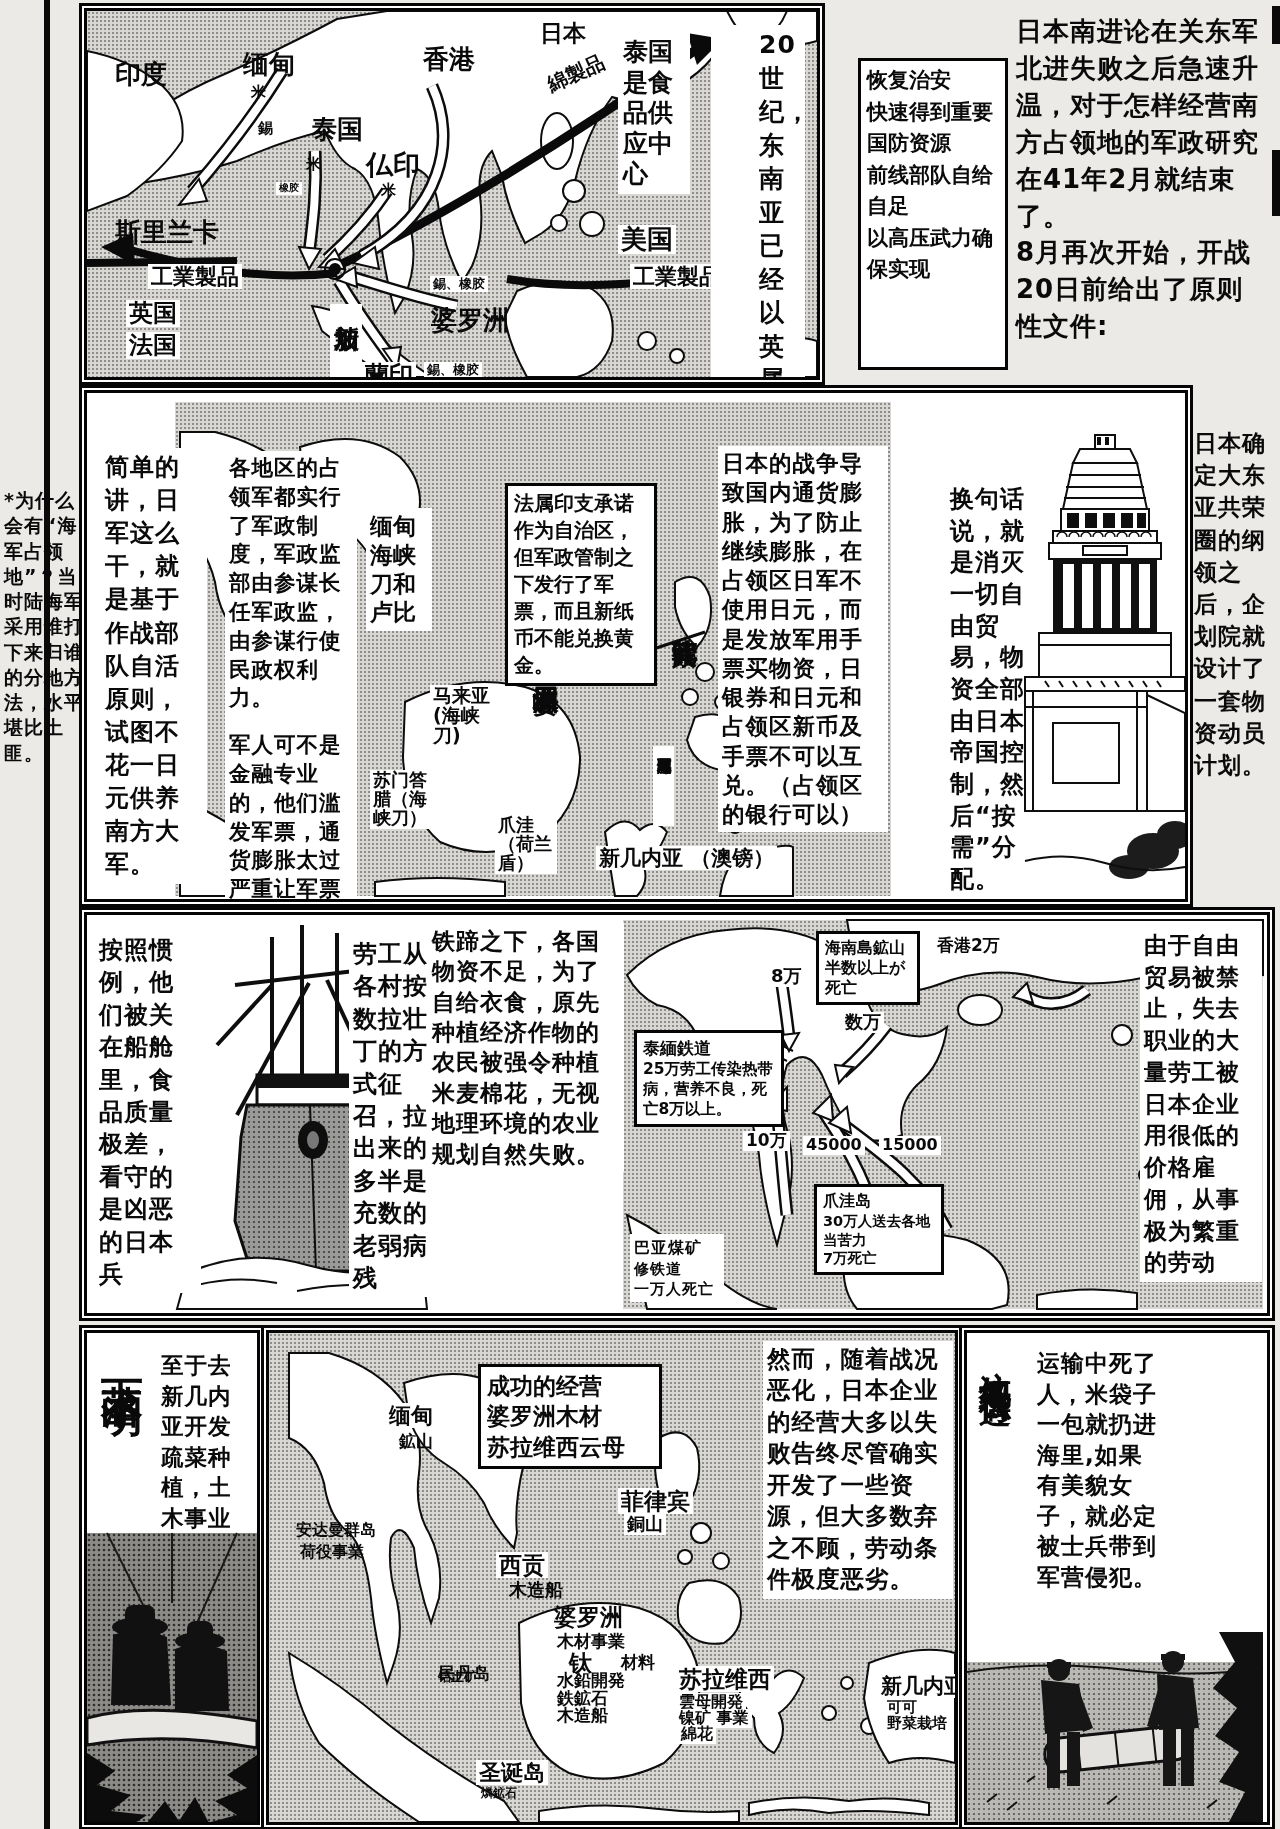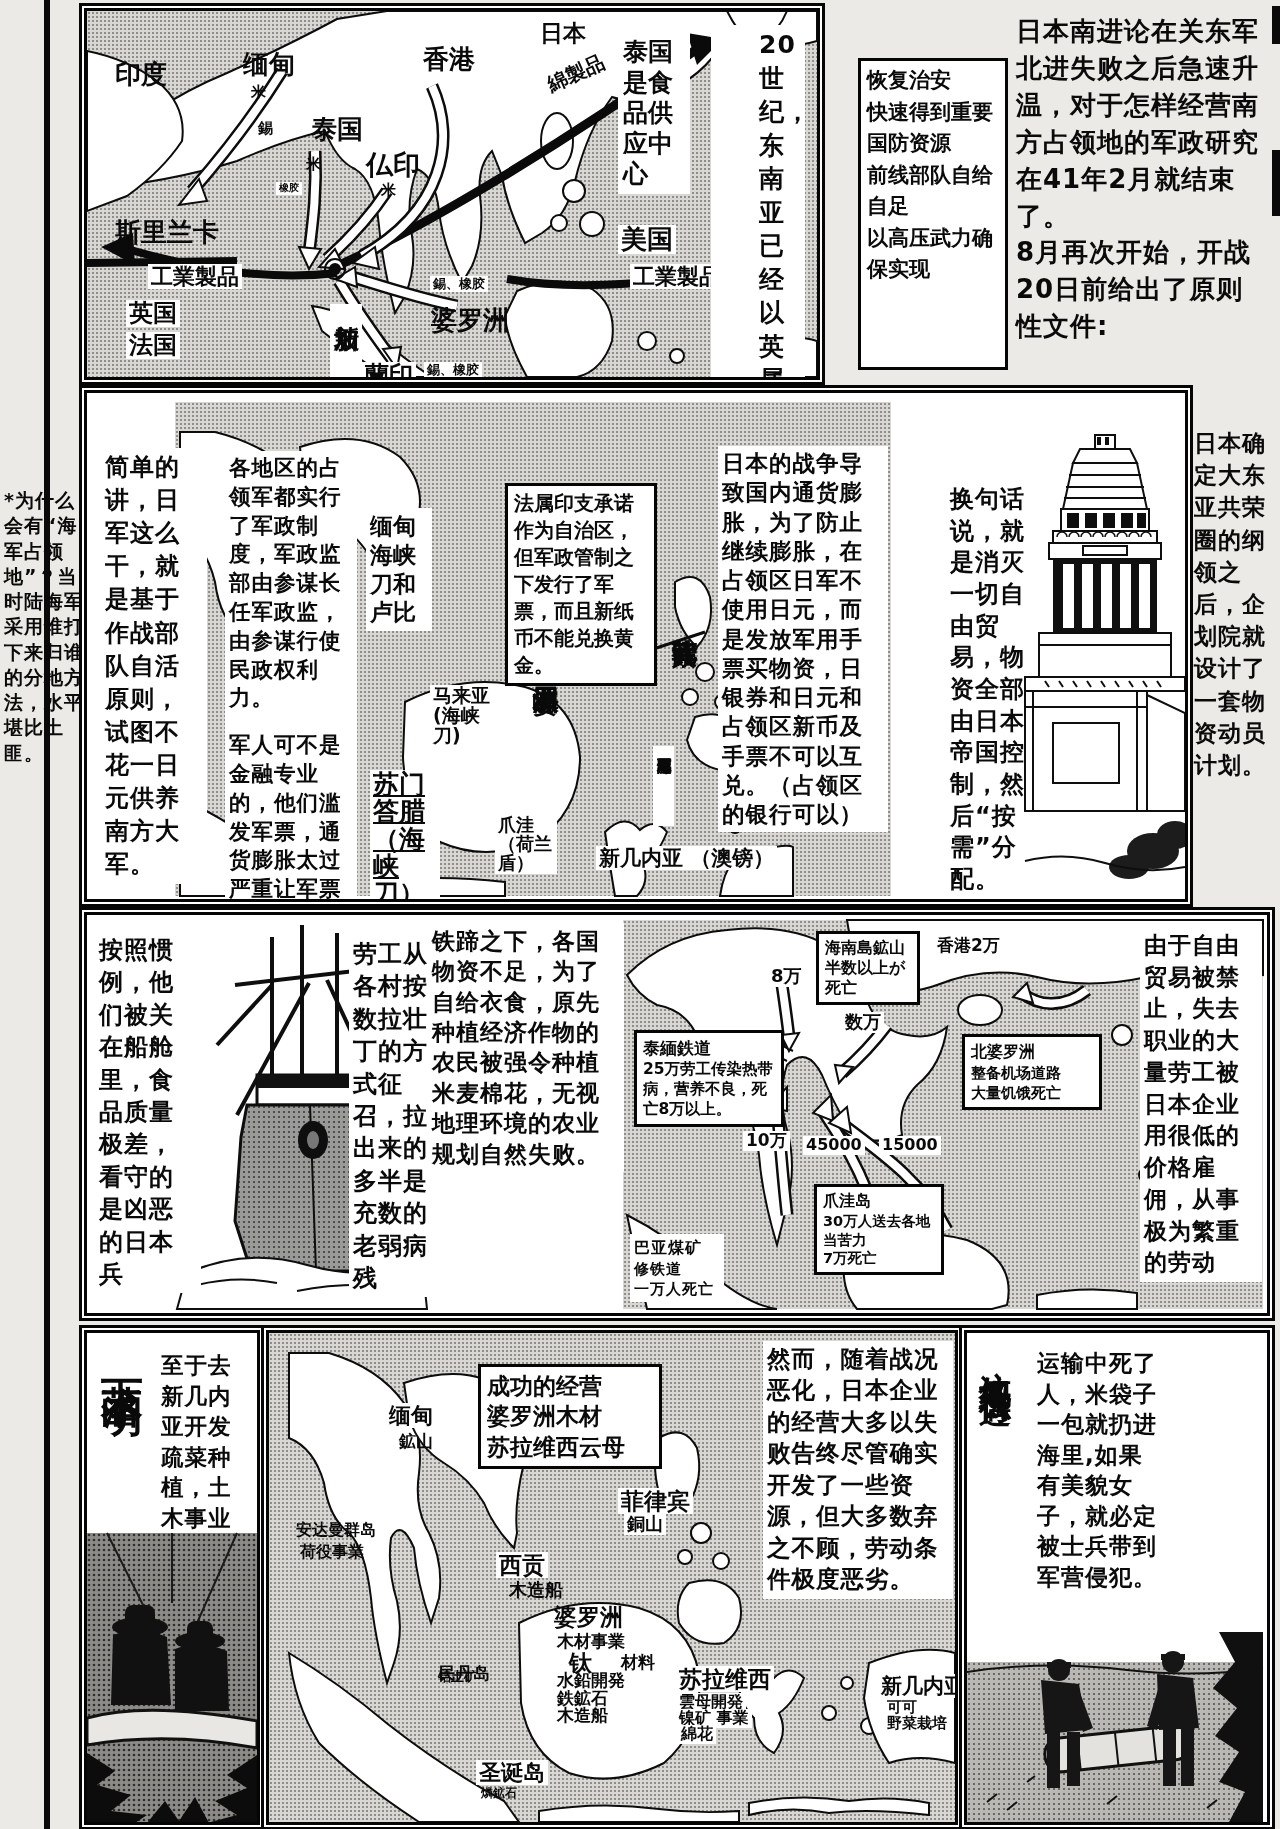--- a/index.html
+++ b/index.html
@@ -154,21 +154,21 @@
 
     <div class="tb" style="left:14px;top:55px;width:106px;font-size:24px;line-height:1.38;">简单的讲，日军这么干，就是基于作战部队自活原则，试图不花一日元供养南方大军。</div>
     <div class="tb" style="left:138px;top:58px;width:132px;font-size:21.5px;line-height:1.34;">
       <span style="display:block;">各地区的占领军都实行了军政制度，军政监部由参谋长任军政监，由参谋行使民政权利力。</span>
       <span style="display:block;margin-top:18px;">军人可不是金融专业的，他们滥发军票，通货膨胀太过严重让军票迅速成了厕纸。</span>
     </div>
     <div class="bbox" style="left:418px;top:90px;width:152px;font-size:20px;line-height:1.35;">法属印支承诺作为自治区，但军政管制之下发行了军票，而且新纸币不能兑换黄金。</div>
 
     <div class="lb" style="left:279px;top:115px;width:58px;white-space:normal;font-size:23px;line-height:1.25;padding:4px;">缅甸海峡刀和卢比</div>
     <div class="lb" style="left:343px;top:292px;width:64px;white-space:normal;font-size:19px;">马来亚(海峡刀)</div>
-    <div class="lb" style="left:283px;top:377px;width:64px;white-space:normal;font-size:26px;text-decoration:underline;">苏门答腊（海峡刀）</div>
+    <div class="lb" style="left:283px;top:377px;width:64px;white-space:normal;font-size:18px;">苏门答腊（海峡刀）</div>
     <div class="lb" style="left:408px;top:422px;width:56px;white-space:normal;font-size:18px;">爪洼（荷兰盾）</div>
     <div class="lb vlr nobg" style="left:442px;top:273px;height:88px;font-size:26px;">婆罗洲海峡刀</div>
     <div class="lb vtx nobg" style="left:581px;top:225px;height:88px;font-size:26px;">菲律宾比索</div>
     <div class="lb vlr" style="left:566px;top:353px;height:78px;font-size:14.5px;">印度尼西亚海軍占領地</div>
     <div class="lb" style="left:509px;top:453px;font-size:21px;">新几内亚 （澳镑）</div>
 
     <div class="tb" style="left:631px;top:53px;width:170px;font-size:22.5px;line-height:1.3;">日本的战争导致国内通货膨胀，为了防止继续膨胀，在占领区日军不使用日元，而是发放军用手票买物资，日银券和日元和占领区新币及手票不可以互兑。（占领区的银行可以）</div>
 
     <div class="tb" style="left:859px;top:88px;width:86px;font-size:24px;line-height:1.32;">换句话说，就是消灭一切自由贸易，物资全部由日本帝国控制，然后“按需”分配。</div>
 
@@ -298,25 +298,20 @@
     <div class="tb" style="left:8px;top:16px;width:106px;font-size:24px;line-height:1.35;">按照惯例，他们被关在船舱里，食品质量极差，看守的是凶恶的日本兵</div>
     <div class="tb" style="left:341px;top:8px;width:196px;font-size:23px;line-height:1.32;">铁蹄之下，各国物资不足，为了自给衣食，原先种植经济作物的农民被强令种植米麦棉花，无视地理环境的农业规划自然失败。</div>
 
     <div class="bbox" style="left:729px;top:16px;width:104px;font-size:16px;">海南島鉱山半数以上が死亡</div>
     <span class="lb" style="left:847px;top:21px;font-size:17px;">香港2万</span>
     <span class="lb" style="left:681px;top:51px;font-size:18px;">8万</span>
     <span class="lb" style="left:755px;top:97px;font-size:18px;">数万</span>
     <div class="bbox blk" style="left:547px;top:115px;width:150px;font-size:15.5px;line-height:1.3;">
       <span style="font-size:17px;">泰緬鉄道</span>
       <span>25万劳工传染热带病，营养不良，死亡8万以上。</span>
-    </div>
-    <div class="bbox blk" style="left:875px;top:119px;width:140px;font-size:15px;line-height:1.35;">
-      <span style="font-size:16px;">北婆罗洲</span>
-      <span>整备机场道路</span>
-      <span>大量饥饿死亡</span>
     </div>
     <span class="lb" style="left:656px;top:216px;font-size:17px;">10万</span>
     <span class="lb" style="left:716px;top:221px;font-size:16px;">45000</span>
     <span class="lb" style="left:792px;top:221px;font-size:16px;">15000</span>
     <div class="bbox blk" style="left:727px;top:269px;width:130px;font-size:14.5px;line-height:1.3;">
       <span style="font-size:16px;">爪洼岛</span>
       <span>30万人送去各地当苦力</span>
       <span>7万死亡</span>
     </div>
     <div class="tb blk" style="left:543px;top:319px;width:94px;font-size:15px;line-height:1.35;">

